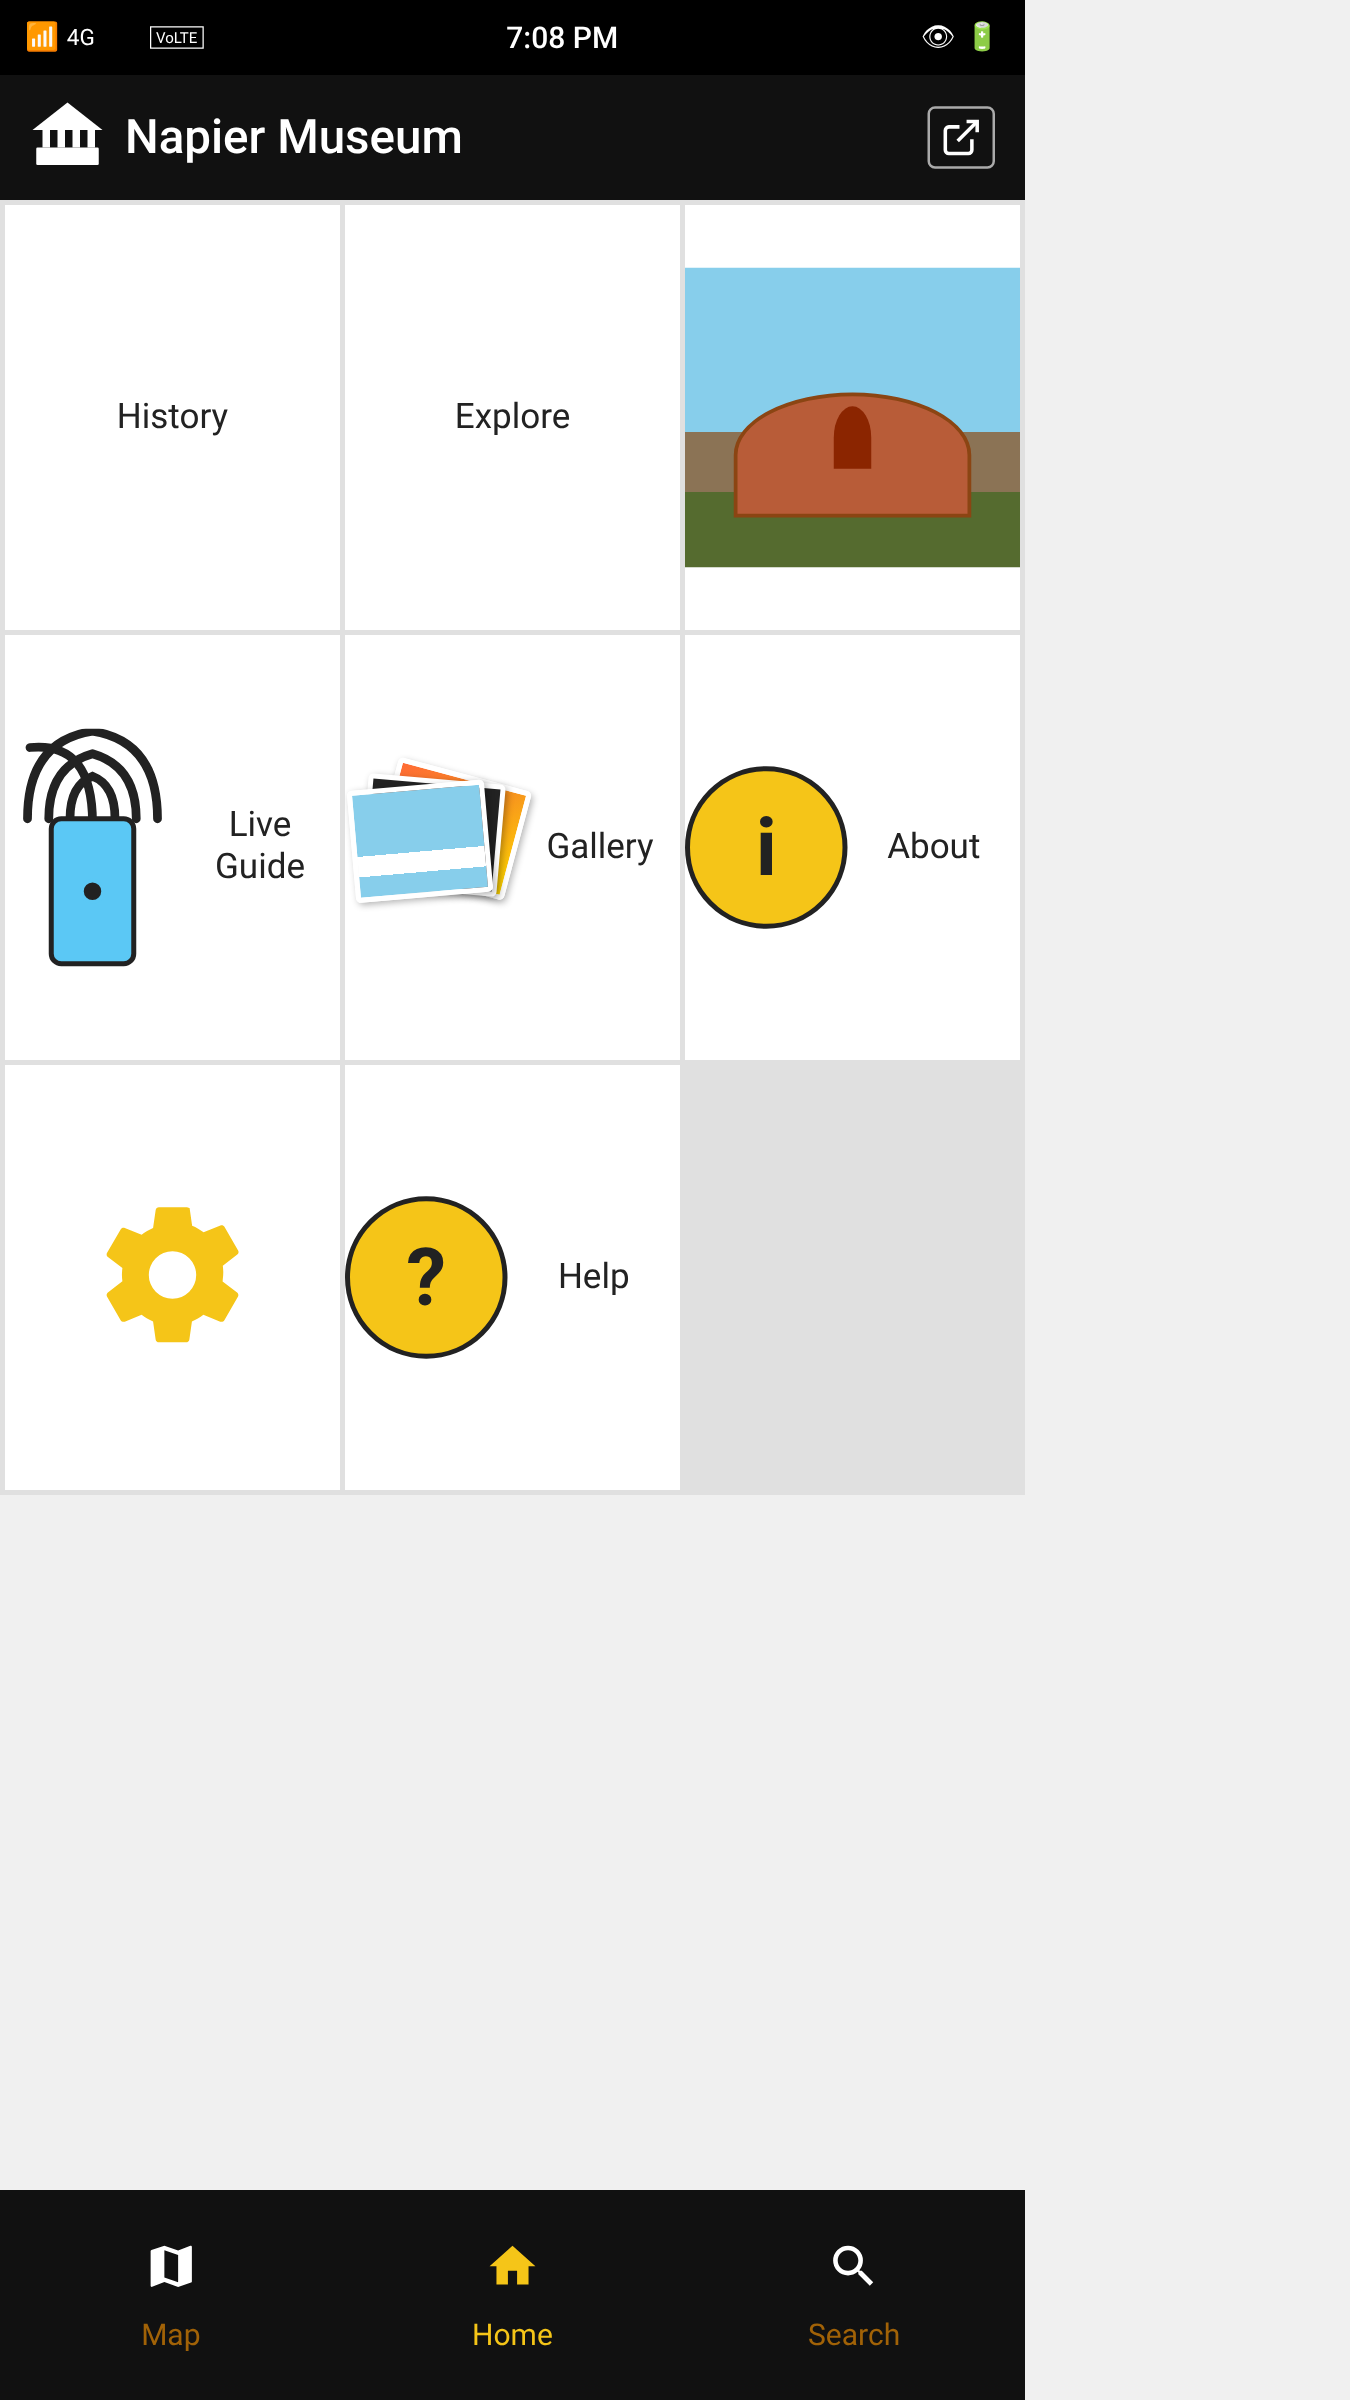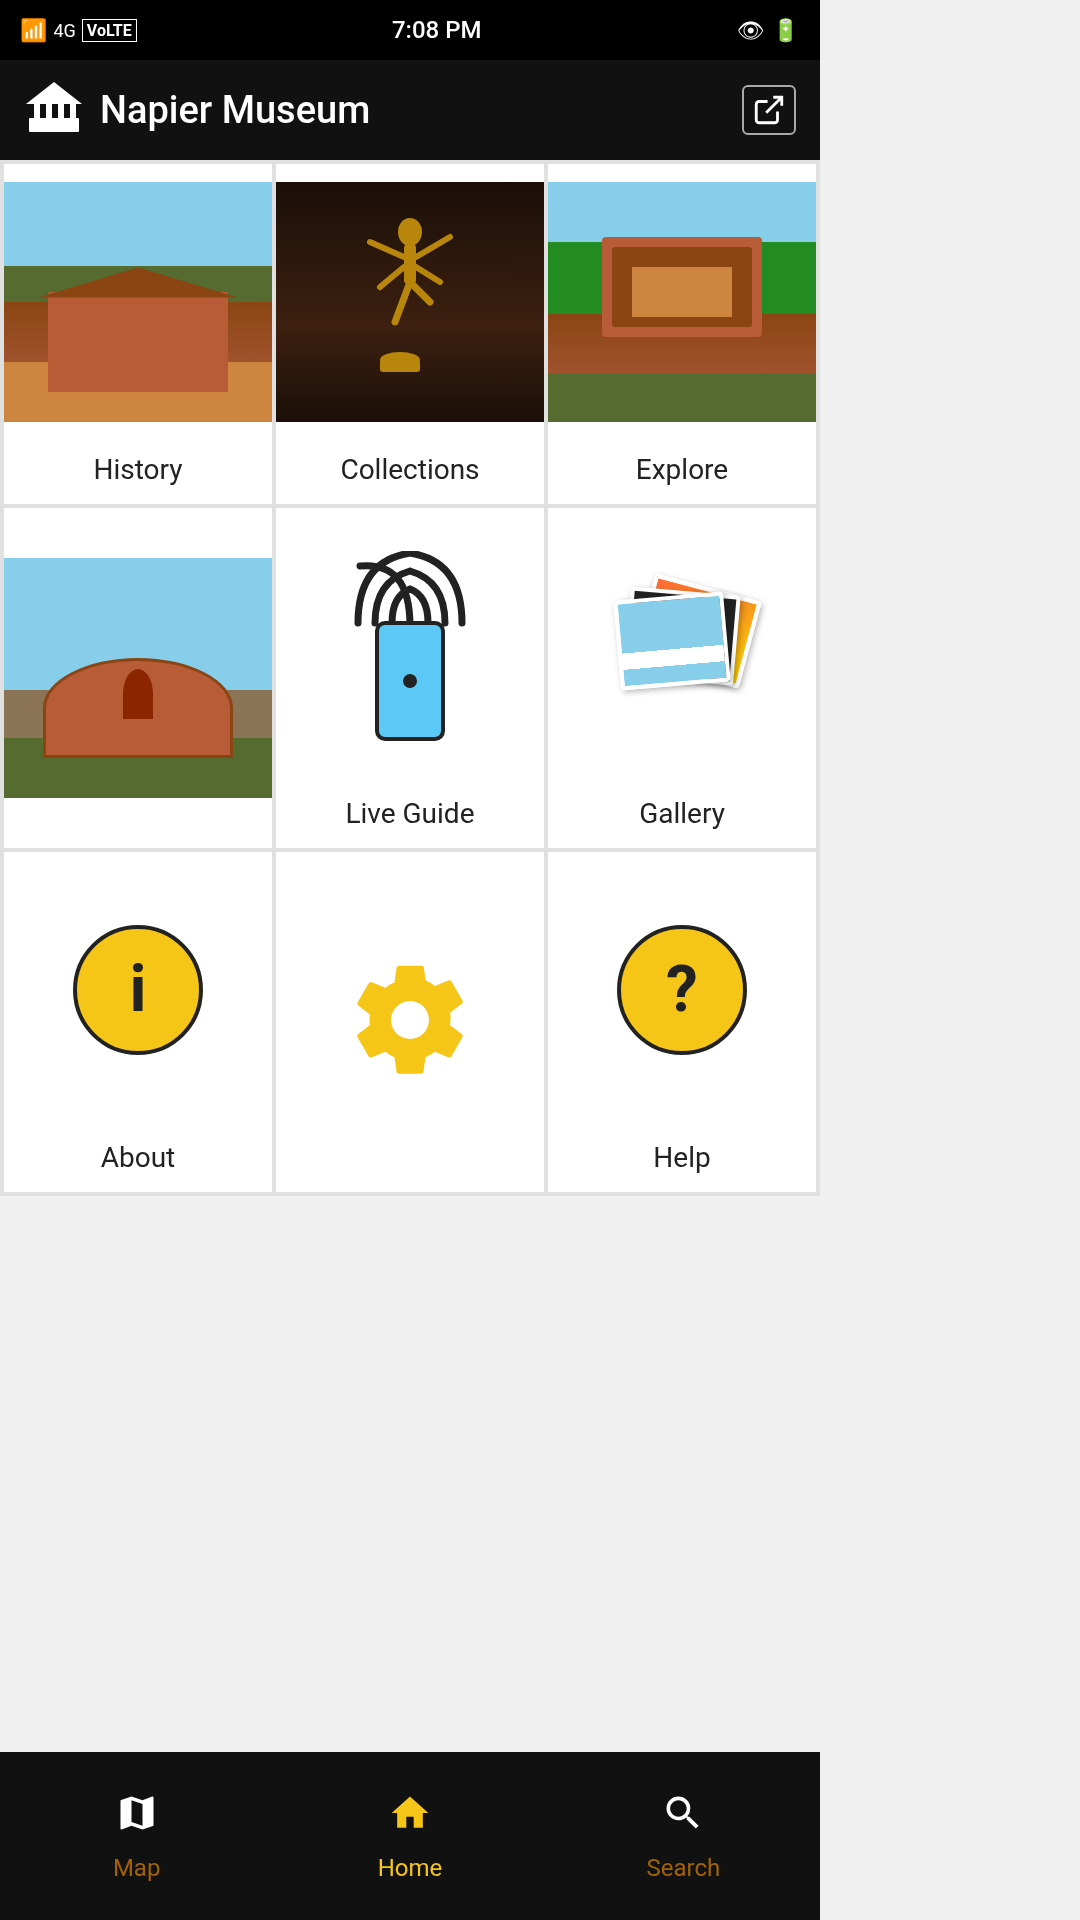--- a/index.html
+++ b/index.html
@@ -56,21 +56,21 @@
     .grid {
       display: grid;
       grid-template-columns: repeat(3, 1fr);
       gap: 4px;
       padding: 4px;
       background: #e0e0e0;
     }
     .grid-item {
       background: white;
       display: flex;
-      flex-direction: column;
+      flex-direction: row;
       align-items: center;
       justify-content: flex-end;
       cursor: pointer;
       overflow: hidden;
       min-height: 340px;
     }
     .grid-item-image {
       width: 100%;
       flex: 1;
       overflow: hidden;
@@ -160,21 +160,21 @@
       color: #222;
     }
   </style>
 </head>
 <body>
 
 <div class="status-bar">
   <div class="status-left">
     <span>📶</span>
     <span style="font-size:18px;">4G</span>
-    <span style="border:1px solid white;padding:1px 4px;font-size:16px;font-weight:bold;">VoLTE</span>
+    <span style="border:1px solid white;padding:1px 4px;font-size:12px;font-weight:normal;margin-left:38px;">VoLTE</span>
   </div>
   <div class="status-center">7:08 PM</div>
   <div class="status-right">
     <span style="font-size:22px;">👁</span>
     <span style="font-size:22px;">🔋</span>
   </div>
 </div>
 
 <div class="header">
   <div class="header-left">
@@ -206,43 +206,20 @@
       <div style="width:100%;height:240px;background:linear-gradient(180deg,#87CEEB 0%,#87CEEB 35%,#556B2F 35%,#556B2F 50%,#8B4513 50%,#A0522D 75%,#CD853F 75%);position:relative;">
 
         <div style="position:absolute;bottom:30px;left:50%;transform:translateX(-50%);width:180px;height:100px;background:#B85C38;border-radius:2px 2px 0 0;">
           <div style="position:absolute;top:-24px;left:50%;transform:translateX(-50%);width:200px;height:30px;background:#8B4513;clip-path:polygon(50% 0%, 0% 100%, 100% 100%);"></div>
         </div>
       </div>
     </div>
     <span class="grid-item-label">History</span>
   </div>
 
-  <div class="grid-item">
-    <div class="grid-item-image">
-      <div style="width:100%;height:240px;background:linear-gradient(180deg,#1a0f08 0%,#3d2010 60%,#1a0f08 100%);display:flex;align-items:center;justify-content:center;">
-
-        <svg width="100" height="180" viewBox="0 0 100 180" fill="#B8860B">
-          <ellipse cx="50" cy="20" rx="12" ry="14"></ellipse>
-          <rect x="44" y="32" width="12" height="40" rx="4"></rect>
-
-          <line x1="44" y1="45" x2="10" y2="30" stroke="#B8860B" stroke-width="6" stroke-linecap="round"></line>
-          <line x1="56" y1="45" x2="90" y2="25" stroke="#B8860B" stroke-width="6" stroke-linecap="round"></line>
-          <line x1="44" y1="55" x2="20" y2="75" stroke="#B8860B" stroke-width="6" stroke-linecap="round"></line>
-          <line x1="56" y1="55" x2="80" y2="70" stroke="#B8860B" stroke-width="6" stroke-linecap="round"></line>
-
-          <line x1="50" y1="70" x2="35" y2="110" stroke="#B8860B" stroke-width="7" stroke-linecap="round"></line>
-          <line x1="50" y1="70" x2="70" y2="90" stroke="#B8860B" stroke-width="7" stroke-linecap="round"></line>
-
-          <ellipse cx="40" cy="148" rx="20" ry="8"></ellipse>
-          <rect x="20" y="148" width="40" height="12" rx="3"></rect>
-        </svg>
-      </div>
-    </div>
-    <span class="grid-item-label">Collections</span>
-  </div>
 
   <div class="grid-item">
     <div class="grid-item-image">
       <div style="width:100%;height:240px;background:linear-gradient(180deg,#87CEEB 0%,#87CEEB 25%,#228B22 25%,#228B22 55%,#8B4513 55%,#A0522D 80%,#556B2F 80%);position:relative;">
 
         <div style="position:absolute;top:55px;left:50%;transform:translateX(-50%);width:160px;height:100px;background:#B85C38;border-radius:4px;">
           <div style="position:absolute;top:10px;left:10px;width:140px;height:80px;background:#8B4513;border-radius:3px;"></div>
           <div style="position:absolute;top:30px;left:30px;width:100px;height:50px;background:#CD853F;"></div>
         </div>
       </div>

